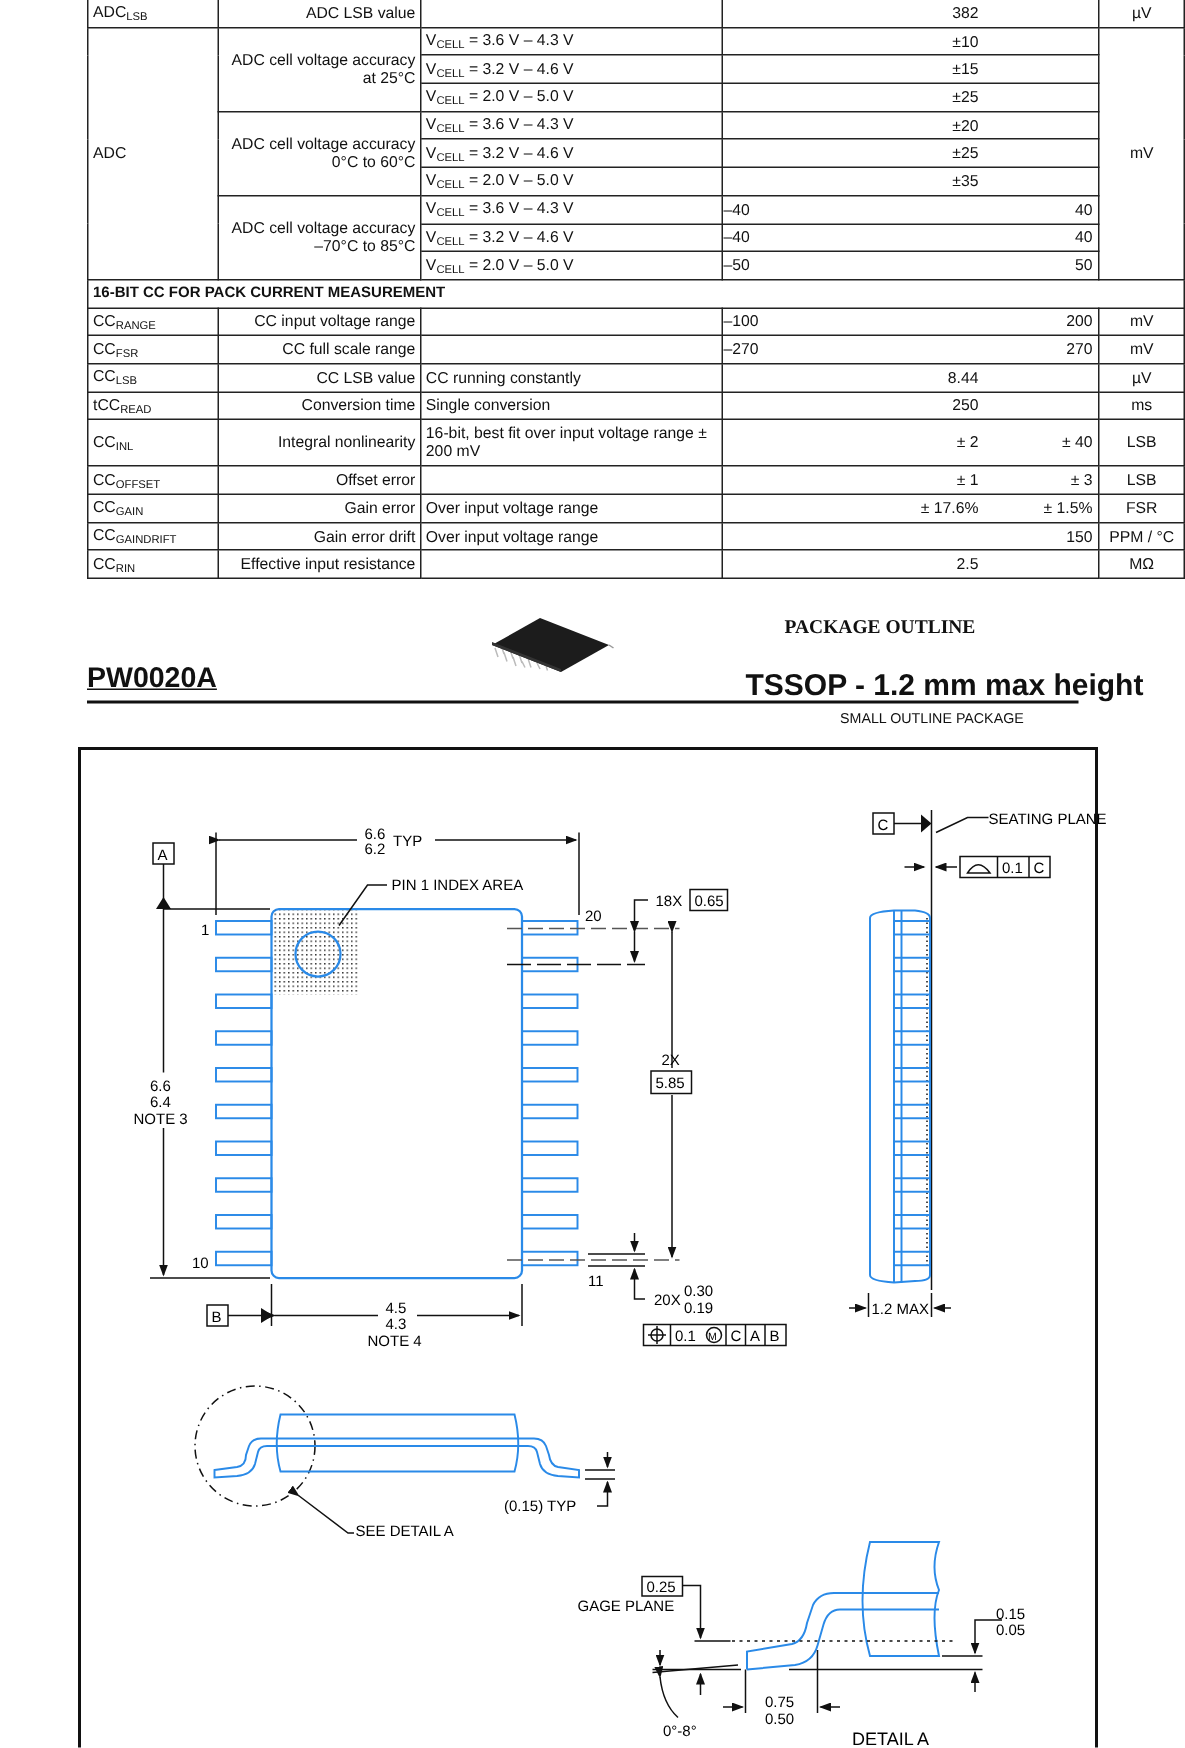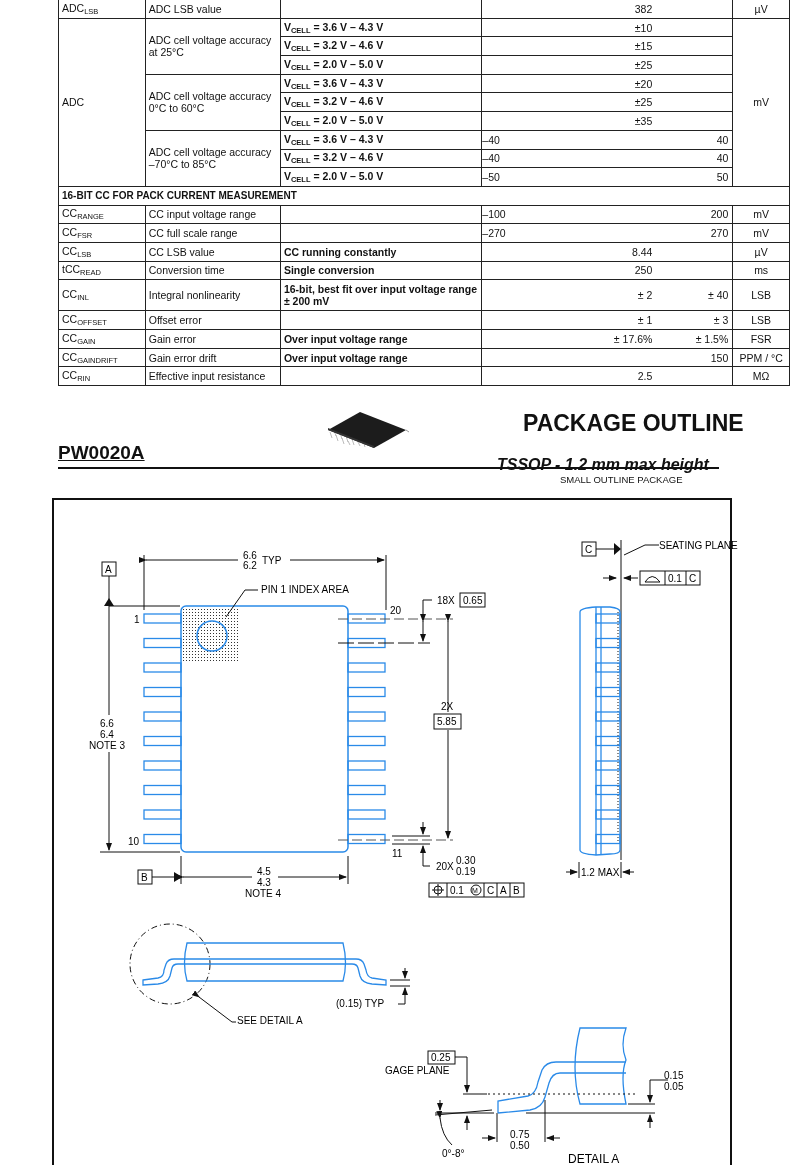--- a/index.html
+++ b/index.html
@@ -2,22 +2,22 @@
 <html><head>
 <meta charset="utf-8">
 <style>
   html, body { margin:0; padding:0; background:#fff; }
   body { width:790px; height:1165px; position:relative; overflow:hidden;
          font-family:"Liberation Sans", sans-serif; color:#111; }
   table.spec { position:absolute; left:58px; top:-1px; border-collapse:collapse;
                font-size:10.5px; }
   table.spec td { border:1px solid #222; padding:0 3px; height:17.7px; vertical-align:middle; }
   table.spec td.sym { width:80px; }
-  table.spec td.par { width:129px; }
-  table.spec td.cond { width:196px;font-weight:bold; }
+  table.spec td.par { width:129px;text-align:right; }
+  table.spec td.cond { width:196px; }
   table.spec td.vals { width:250px; padding:0; }
   table.spec td.unit { width:50px; text-align:center; }
   table.spec td.sect { font-weight:bold; font-size:10px; }
   .vgrid { display:flex; width:100%; }
   .vgrid span { display:block; }
   .vmin { width:60px; text-align:left; }
   .vtyp { width:110px; text-align:right; }
   .vmax { width:76px; text-align:right; }
   sub { font-size:7.5px; vertical-align:-2px; }
   .pkg-title { position:absolute; font-weight:bold; }
@@ -268,23 +268,23 @@
 <div>
   <svg style="position:absolute;left:322px;top:408px" width="90" height="40" viewBox="0 0 90 40">
     <g fill="none" stroke="#bbb" stroke-width="1">
       <path d="M8 24 l2 6 M14 27 l2 6 M20 30 l2 6 M26 33 l2 4"></path>
       <path d="M12 22 l2 6 M18 25 l2 6 M24 28 l2 6 M30 31 l2 6 M36 34 l2 4 M42 36 l1 3"></path>
     </g>
     <polygon points="6,22 38,4 84,22 52,40" fill="#1c1c1c"></polygon>
     <polygon points="6,22 52,40 52,38 6,20" fill="#333"></polygon>
     <path d="M84 22 l3 2" stroke="#999" stroke-width="1"></path>
   </svg>
-  <div class="pkg-title" style="left:523px;top:410px;font-size:23px;">PACKAGE OUTLINE</div>
+  <div class="pkg-title" style="left:523px;top:410px;font-size:13px;font-family:Liberation Serif, serif;">PACKAGE OUTLINE</div>
   <div class="pkg-title" style="left:58px;top:442px;font-size:19px;text-decoration:underline;">PW0020A</div>
-  <div class="pkg-title" style="left:497px;top:456px;font-size:16px;font-style:italic;">TSSOP - 1.2 mm max height</div>
+  <div class="pkg-title" style="left:497px;top:446px;font-size:20px;">TSSOP - 1.2 mm max height</div>
   <div style="position:absolute;left:58px;top:467px;width:661px;height:2px;background:#111"></div>
   <div style="position:absolute;left:560px;top:474px;font-size:9.5px;">SMALL OUTLINE PACKAGE</div>
   <div style="position:absolute;left:52px;top:498px;width:679px;height:1px;background:#111"></div>
 </div>
 
 <div style="position:absolute;left:52px;top:498px;width:676px;height:680px;border-left:2px solid #111;border-right:2px solid #111;border-top:2px solid #111;"></div>
 
 <svg style="position:absolute;left:0;top:0" width="790" height="1165" viewBox="0 0 790 1165">
   <defs>
     <marker id="arr" markerWidth="8" markerHeight="6" refX="7" refY="3" orient="auto">

